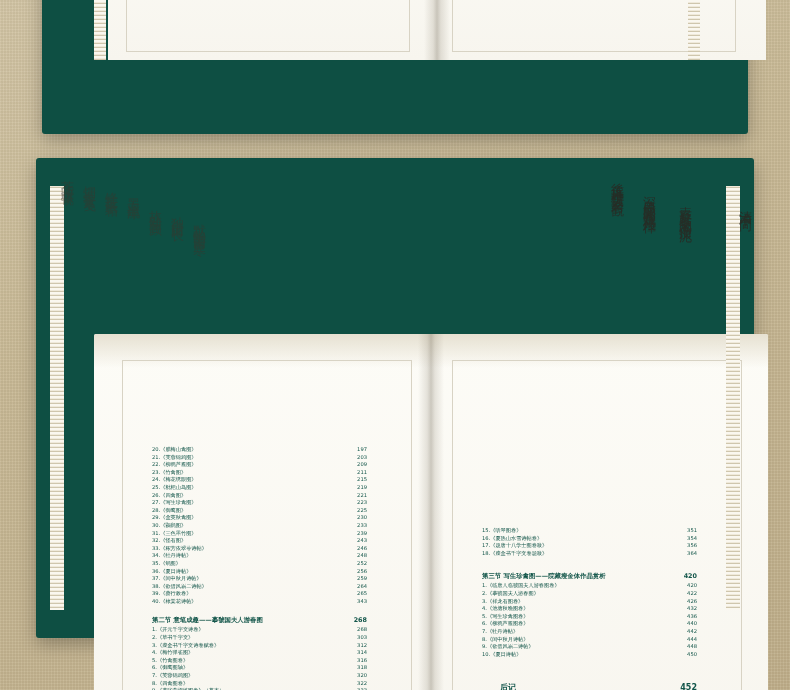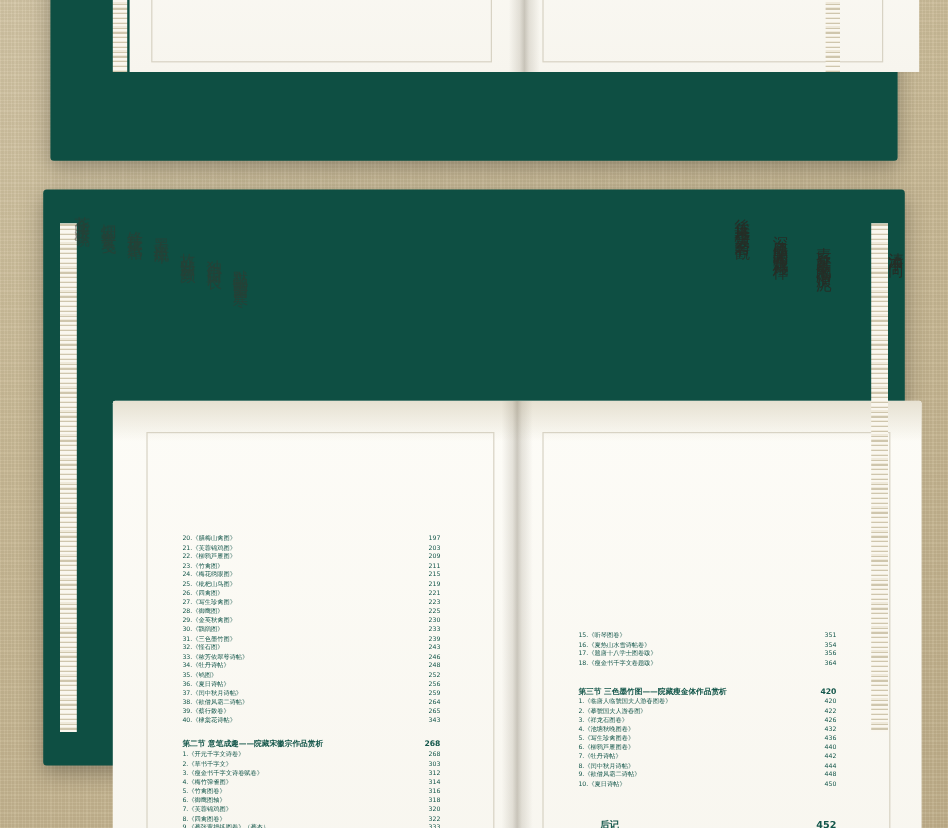--- a/index.html
+++ b/index.html
@@ -244,21 +244,21 @@
             <span class="p">265</span>
           </div>
         <div class="row">
             <span class="t">40.《棣棠花诗帖》</span>
             <span class="p">343</span>
           </div>
 
         <div style="height:10px"></div>
 
         <div class="sec">
-          <span class="t">第二节 意笔成趣——院藏宋徽宗作品赏析</span>
+          <span class="t">第二节 意笔成趣——摹虢国夫人游春图</span>
           <span class="p">268</span>
         </div>
 
         <div class="row indent1">
             <span class="t">1.《开元千字文诗卷》</span>
             <span class="p">268</span>
           </div>
         <div class="row indent1">
             <span class="t">2.《草书千字文》</span>
             <span class="p">303</span>
@@ -308,21 +308,21 @@
             <span class="p">356</span>
           </div>
         <div class="row">
             <span class="t">18.《瘦金书千字文卷题跋》</span>
             <span class="p">364</span>
           </div>
 
         <div style="height:14px"></div>
 
         <div class="sec">
-          <span class="t">第三节 三色墨竹图——院藏瘦金体作品赏析</span>
+          <span class="t">第三节 写生珍禽图——院藏瘦金体作品赏析</span>
           <span class="p">420</span>
         </div>
 
         <div class="row indent1">
             <span class="t">1.《临唐人临虢国夫人游春图卷》</span>
             <span class="p">420</span>
           </div>
         <div class="row indent1">
             <span class="t">2.《摹虢国夫人游春图》</span>
             <span class="p">422</span>

